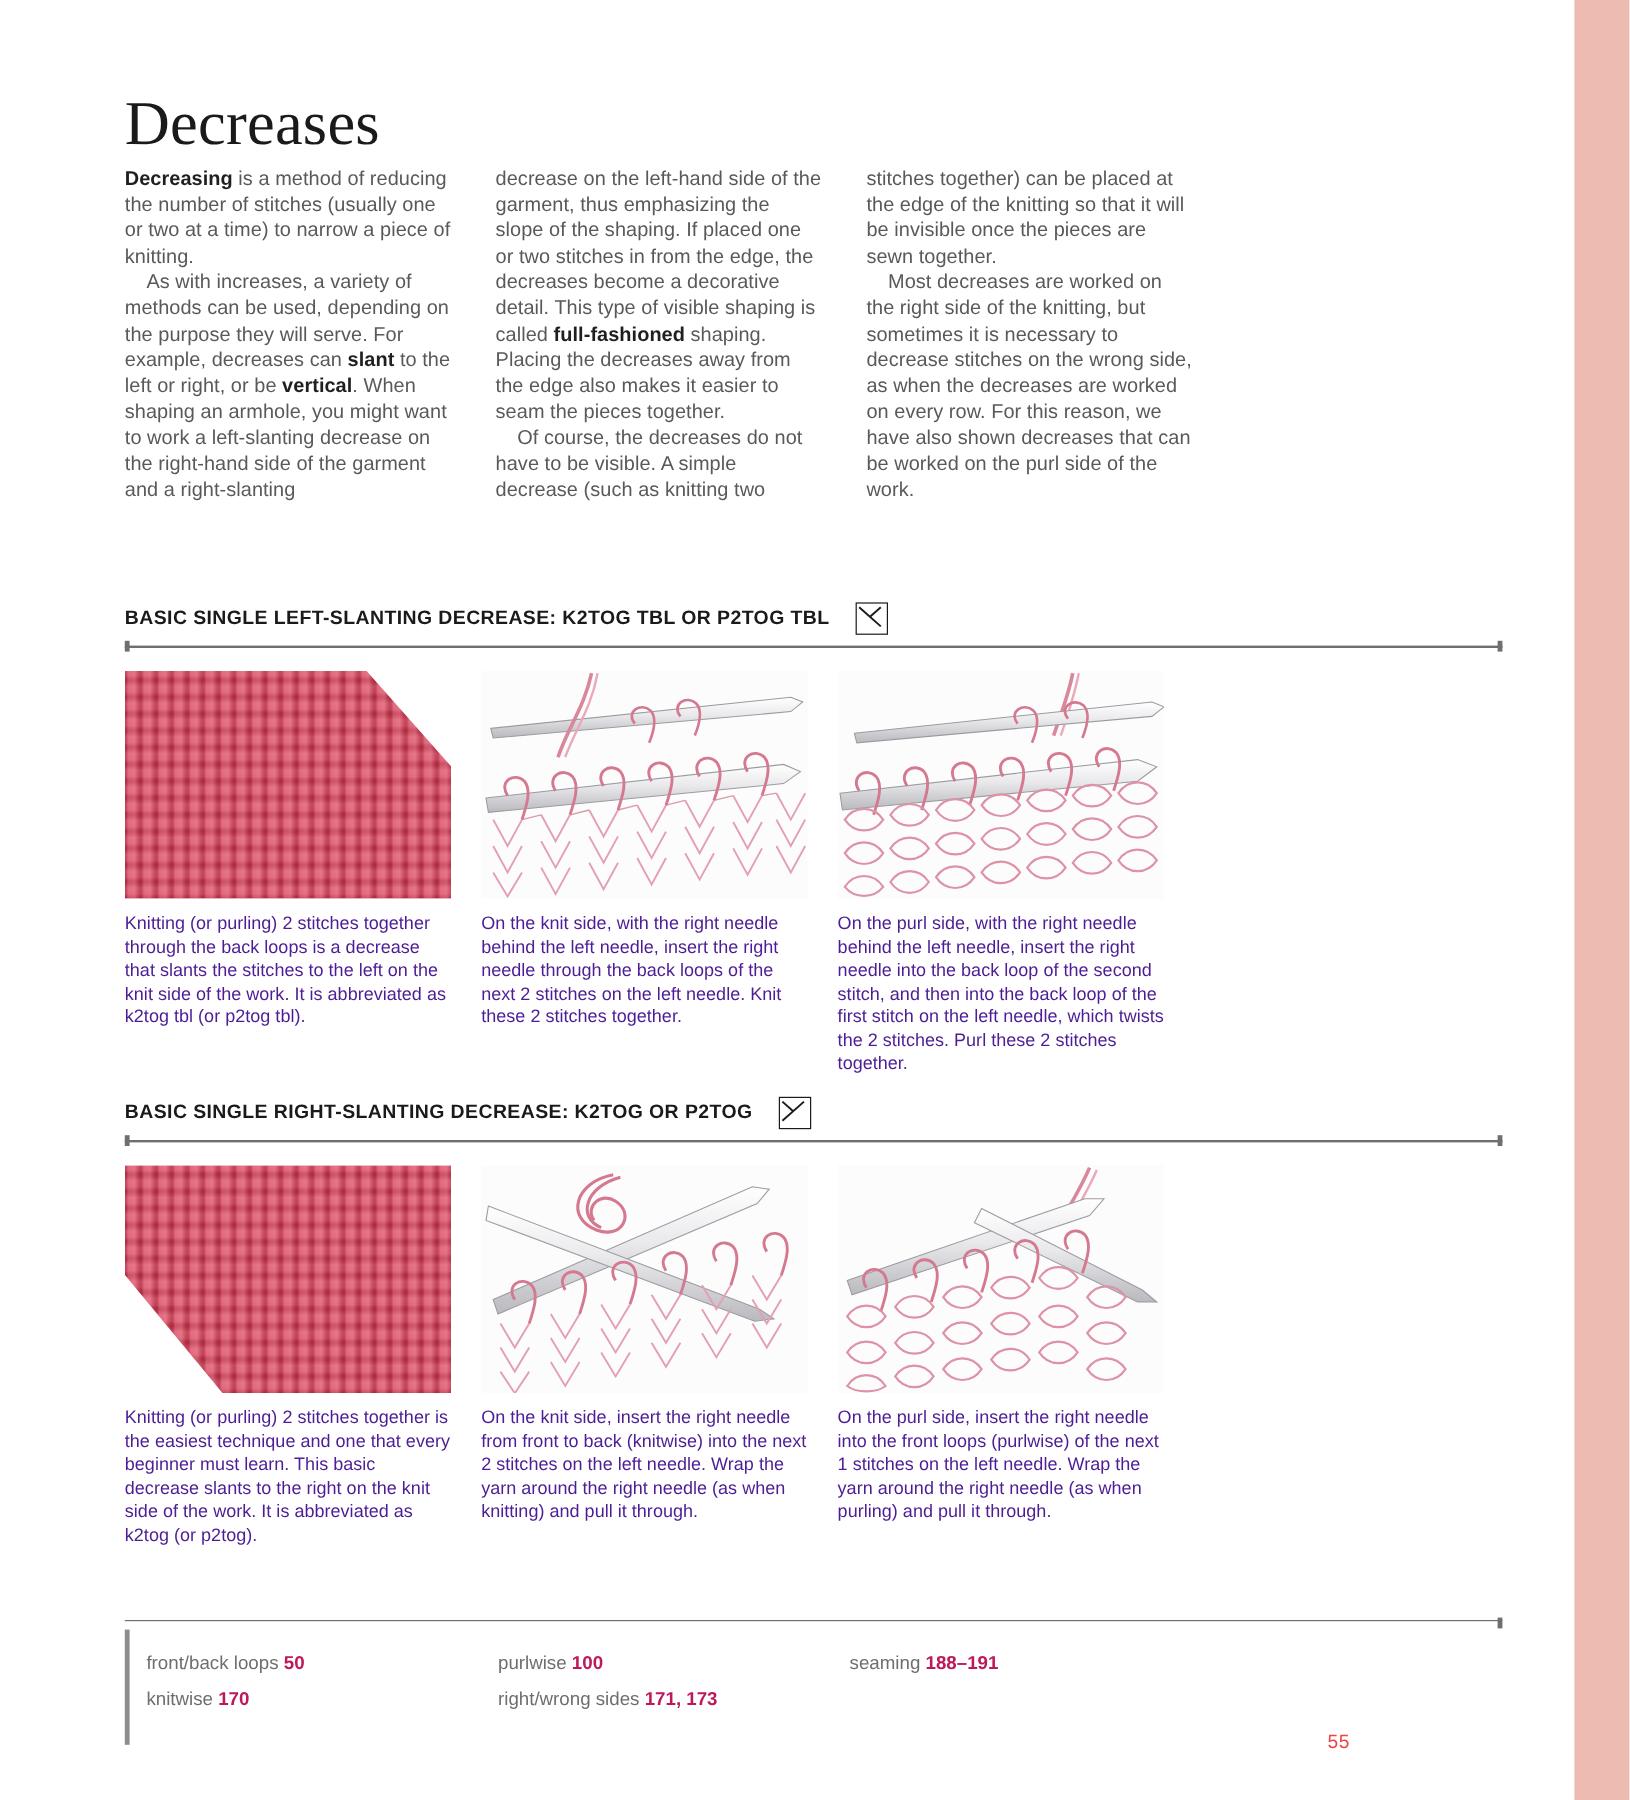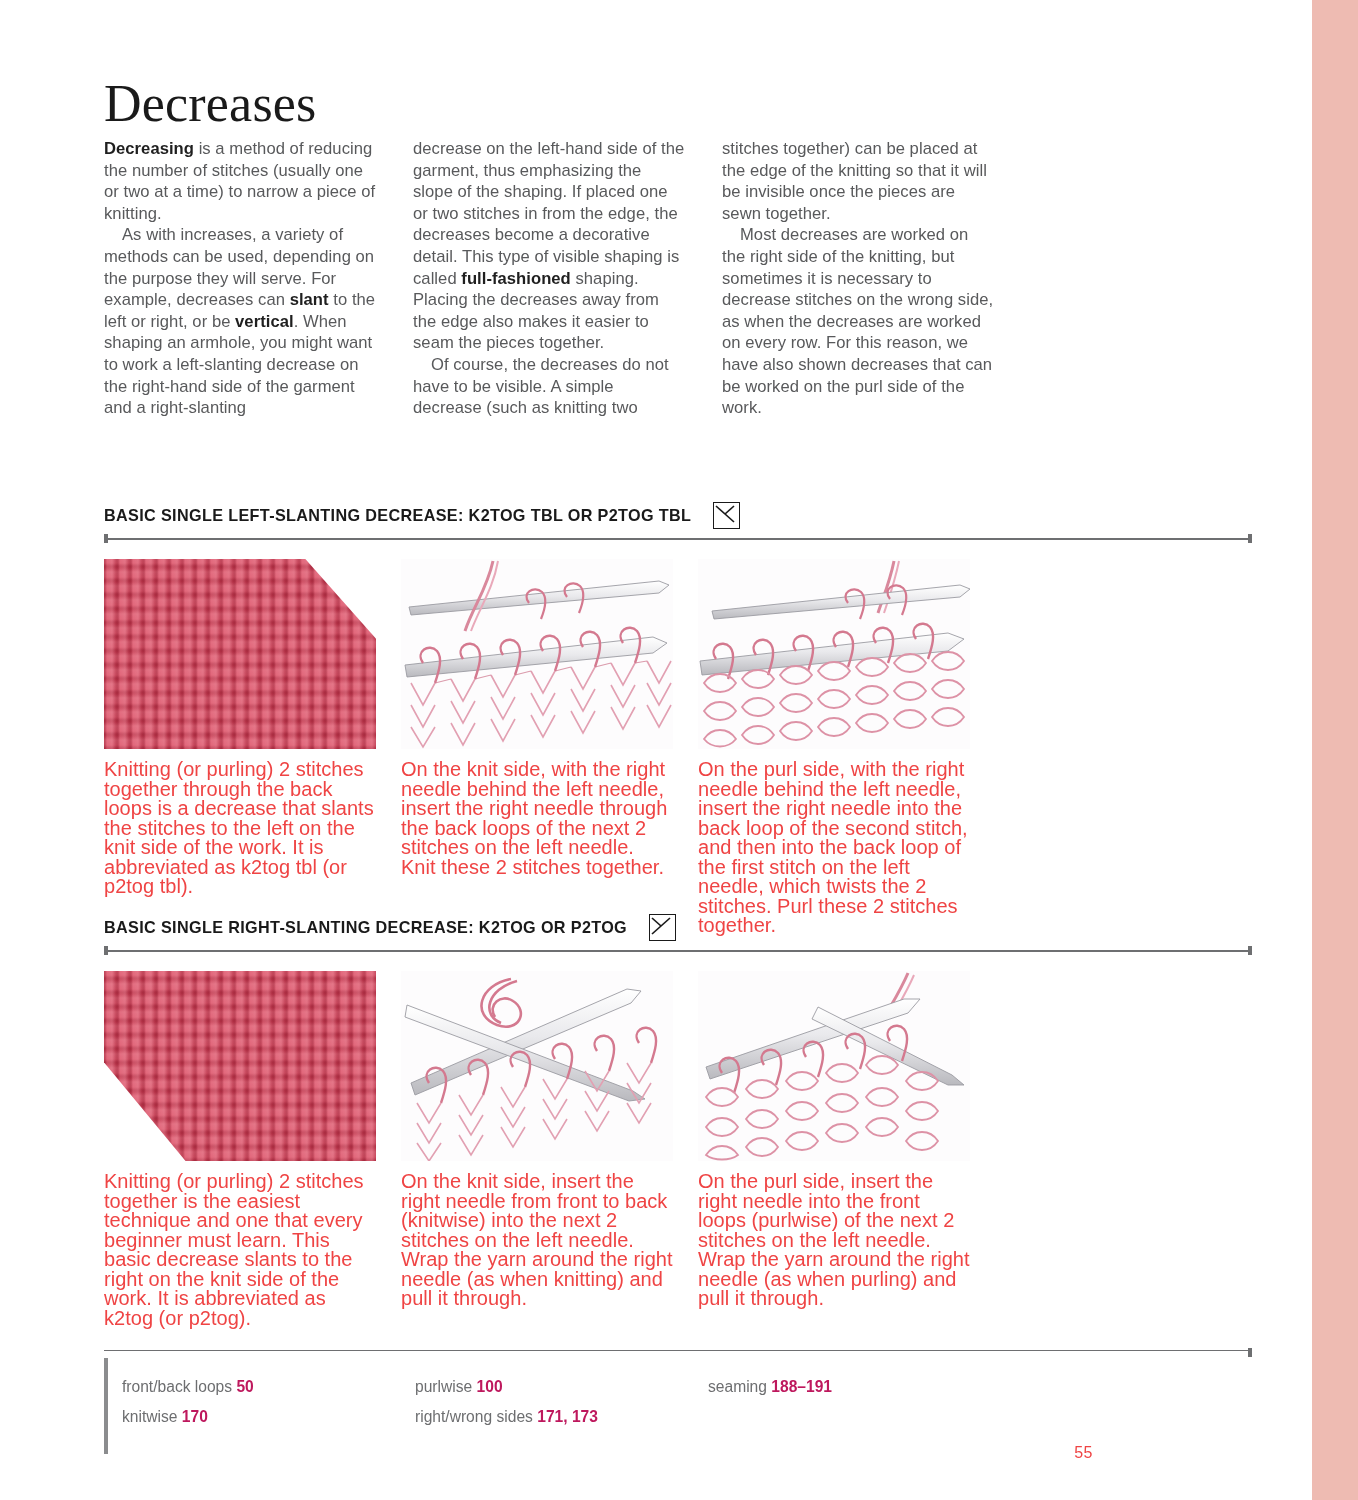--- a/index.html
+++ b/index.html
@@ -26,20 +26,21 @@
     background: #eebbb2;
   }
 
   
   .page {
     position: absolute;
     left: 0; top: 0;
     width: 1115px;
     height: 1500px;
     background: #ffffff;
+    padding-left: 32px;
   }
 
   
   .page-title {
     font-family: "Liberation Serif", serif;
     font-size: 52px;
     font-weight: 400;
     line-height: 1;
     color: #1a1a1a;
     letter-spacing: 0.2px;
@@ -136,23 +137,23 @@
   .fig-img {
     width: 272px;
     height: 190px;
     overflow: hidden;
     position: relative;
     background: #fdfdfd;
     border: 0;
   }
   .fig-cap {
     margin-top: 11px;
-    font-size: 20px;
+    font-size: 15px;
     line-height: 19.5px;
-    color: #ef4444;
+    color: #4c1d95;
     letter-spacing: 0.02px;
   }
 
   
   .swatch {
     position: absolute;
     inset: 0;
     background: #ffffff;
   }
   .swatch-fabric {
@@ -525,21 +526,21 @@
                 <path d="M8 184 C16 172 32 172 40 184 C32 190 16 190 8 184 Z"></path>
                 <path d="M48 176 C56 164 72 164 80 176 C72 188 56 188 48 176 Z"></path>
                 <path d="M88 170 C96 158 112 158 120 170 C112 182 96 182 88 170 Z"></path>
                 <path d="M128 162 C136 150 152 150 160 162 C152 174 136 174 128 162 Z"></path>
                 <path d="M168 156 C176 144 192 144 200 156 C192 168 176 168 168 156 Z"></path>
                 <path d="M208 170 C216 158 232 158 240 170 C232 182 216 182 208 170 Z"></path>
               </g>
             </svg>
           </div>
         </div>
-        <div class="fig-cap">On the purl side, insert the right needle into the front loops (purlwise) of the next 2 stitches on the left needle. Wrap the yarn around the right needle (as when purling) and pull it through.</div>
+        <div class="fig-cap">On the purl side, insert the right needle into the front loops (purlwise) of the next 1 stitches on the left needle. Wrap the yarn around the right needle (as when purling) and pull it through.</div>
       </div>
 
     </div>
   </div>
 
   <div class="refs" style="top:1348px;">
     <div class="refs-top">
       <span class="rule"></span>
       <span class="rule-cap-r"></span>
     </div>

